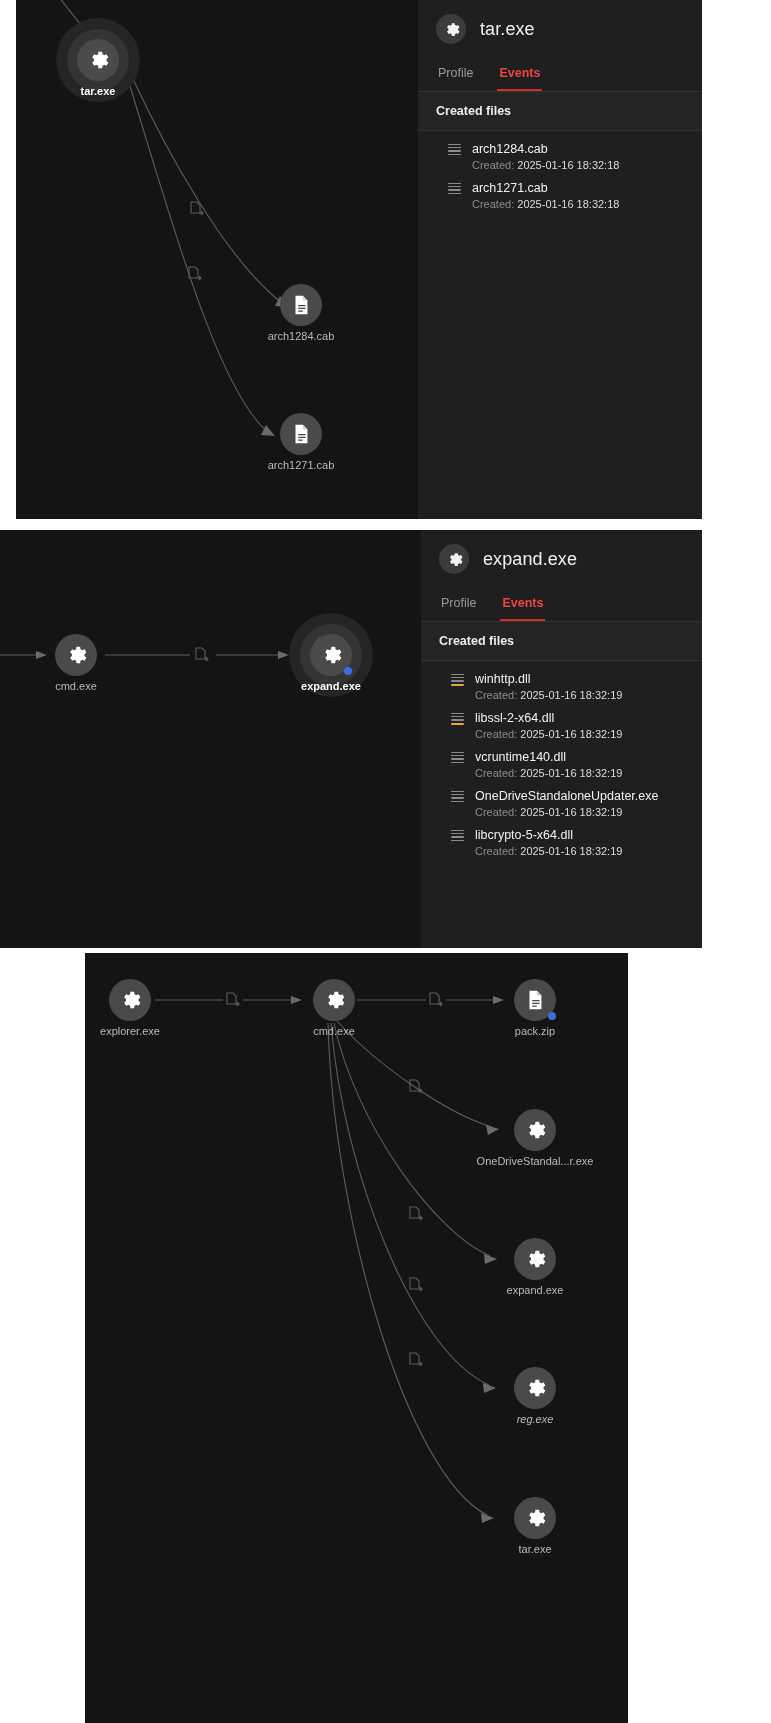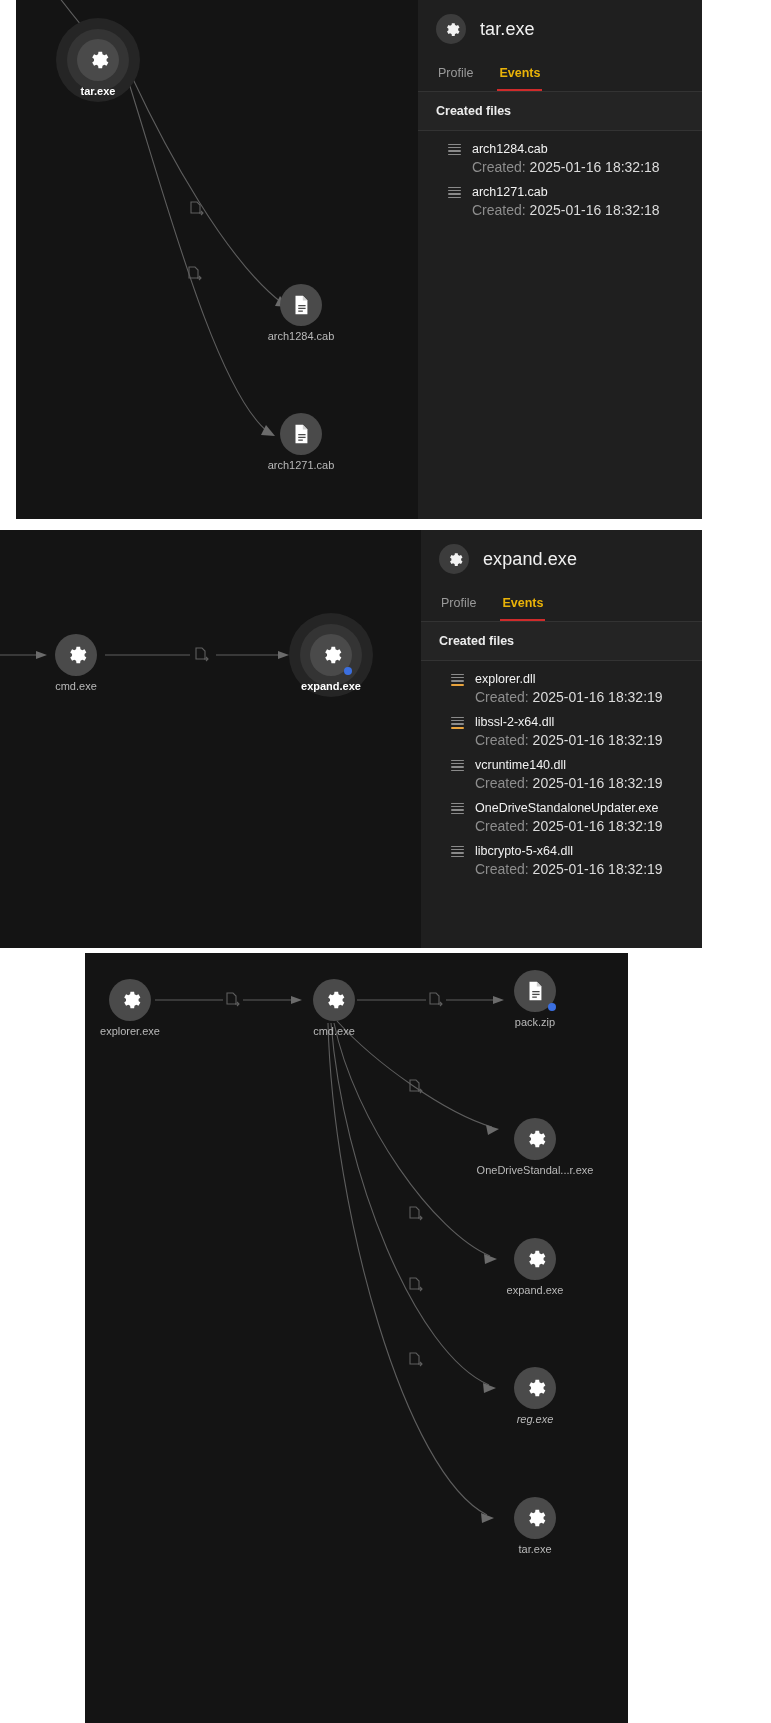--- a/index.html
+++ b/index.html
@@ -39,21 +39,21 @@
   .detail-title {
     font-size: 18px; color: #f0f0f0; font-weight: 400; letter-spacing: .1px;
   }
 
   
   .tabs { display: flex; gap: 22px; padding: 8px 18px 0 18px; }
   .tab {
     font-size: 12.5px; color: #9a9a9a; padding: 4px 2px 9px 2px;
     border-bottom: 2px solid transparent; cursor: pointer; white-space: nowrap;
   }
-  .tab.active { color: #eab308; font-weight: 700; border-bottom-color: #cf2b2b; }
+  .tab.active { color: #ef4444; font-weight: 700; border-bottom-color: #cf2b2b; }
   .tabs-rule { height: 1px; background: #333333; }
 
   
   .section-head {
     font-size: 12.5px; font-weight: 700; color: #ececec;
     padding: 12px 18px 12px 18px;
     background: #242424;
     border-bottom: 1px solid #333333;
   }
 
@@ -69,21 +69,21 @@
     position: absolute; left: 0; right: 0; height: 1.6px;
     background: #8a8a8a; border-radius: 1px; display: block;
   }
   .file-icon i:nth-child(1) { top: 1px; }
   .file-icon i:nth-child(2) { top: 4.4px; }
   .file-icon i:nth-child(3) { top: 7.8px; }
   .file-icon i:nth-child(4) { top: 11.2px; }
   .file-icon.flag i:nth-child(4) { background: #e8a33d; height: 2.2px; }
   .file-name { font-size: 12.5px; color: #f2f2f2; white-space: nowrap; }
   .file-meta {
-    font-size: 14px; color: #8d8d8d; padding-left: 24px; margin-top: 3px;
+    font-size: 11px; color: #8d8d8d; padding-left: 24px; margin-top: 3px;
     white-space: nowrap;
   }
   .file-meta b { color: #dcdcdc; font-weight: 400; }
 
   
   .node { position: absolute; transform: translate(-50%, -50%); }
   .node-circle {
     width: 42px; height: 42px; border-radius: 50%;
     background: #4a4a4a;
     display: flex; align-items: center; justify-content: center;
@@ -286,21 +286,21 @@
     <div class="section-head">Created files</div>
     <div class="file-list">
       <div class="file-row">
         <div class="file-name-line">
           <span class="file-icon flag">
               <i></i>
               <i></i>
               <i></i>
               <i></i>
             </span>
-          <span class="file-name">explorer.dll</span>
+          <span class="file-name">winhttp.dll</span>
         </div>
         <div class="file-meta"><span>Created:</span> <b>2025-01-16 18:32:19</b></div>
       </div>
       <div class="file-row">
         <div class="file-name-line">
           <span class="file-icon flag">
               <i></i>
               <i></i>
               <i></i>
               <i></i>
@@ -407,37 +407,37 @@
 
     <div class="node" style="left:249px; top:47px;">
       <div class="node-circle">
         <svg viewBox="0 0 24 24">
             <path d="M12 8a4 4 0 100 8 4 4 0 000-8zm9.4 4a7.6 7.6 0 00-.1-1.2l2-1.6-2-3.4-2.4 1a7.6 7.6 0 00-2-1.2L16.5 3h-4l-.4 2.6c-.7.3-1.4.7-2 1.2l-2.4-1-2 3.4 2 1.6a7.7 7.7 0 000 2.4l-2 1.6 2 3.4 2.4-1c.6.5 1.3.9 2 1.2l.4 2.6h4l.4-2.6c.7-.3 1.4-.7 2-1.2l2.4 1 2-3.4-2-1.6c.1-.4.1-.8.1-1.2z"></path>
           </svg>
       </div>
       <span class="node-label">cmd.exe</span>
     </div>
 
-    <div class="node" style="left:450px; top:38px;">
+    <div class="node" style="left:450px; top:47px;">
       <div class="node-circle">
         <svg viewBox="0 0 24 24">
             <path d="M6 2h8l5 5v15H6z" fill="#fff"></path>
             <path d="M14 2v5h5" fill="#d0d0d0"></path>
             <g fill="#4a4a4a">
               <rect x="9" y="12" width="8" height="1.4"></rect>
               <rect x="9" y="15" width="8" height="1.4"></rect>
               <rect x="9" y="18" width="5" height="1.4"></rect>
             </g>
           </svg>
         <span class="blue-dot"></span>
       </div>
       <span class="node-label">pack.zip</span>
     </div>
 
-    <div class="node" style="left:450px; top:186px;">
+    <div class="node" style="left:450px; top:177px;">
       <div class="node-circle">
         <svg viewBox="0 0 24 24">
             <path d="M12 8a4 4 0 100 8 4 4 0 000-8zm9.4 4a7.6 7.6 0 00-.1-1.2l2-1.6-2-3.4-2.4 1a7.6 7.6 0 00-2-1.2L16.5 3h-4l-.4 2.6c-.7.3-1.4.7-2 1.2l-2.4-1-2 3.4 2 1.6a7.7 7.7 0 000 2.4l-2 1.6 2 3.4 2.4-1c.6.5 1.3.9 2 1.2l.4 2.6h4l.4-2.6c.7-.3 1.4-.7 2-1.2l2.4 1 2-3.4-2-1.6c.1-.4.1-.8.1-1.2z"></path>
           </svg>
       </div>
       <span class="node-label">OneDriveStandal...r.exe</span>
     </div>
 
     <div class="node" style="left:450px; top:306px;">
       <div class="node-circle">

